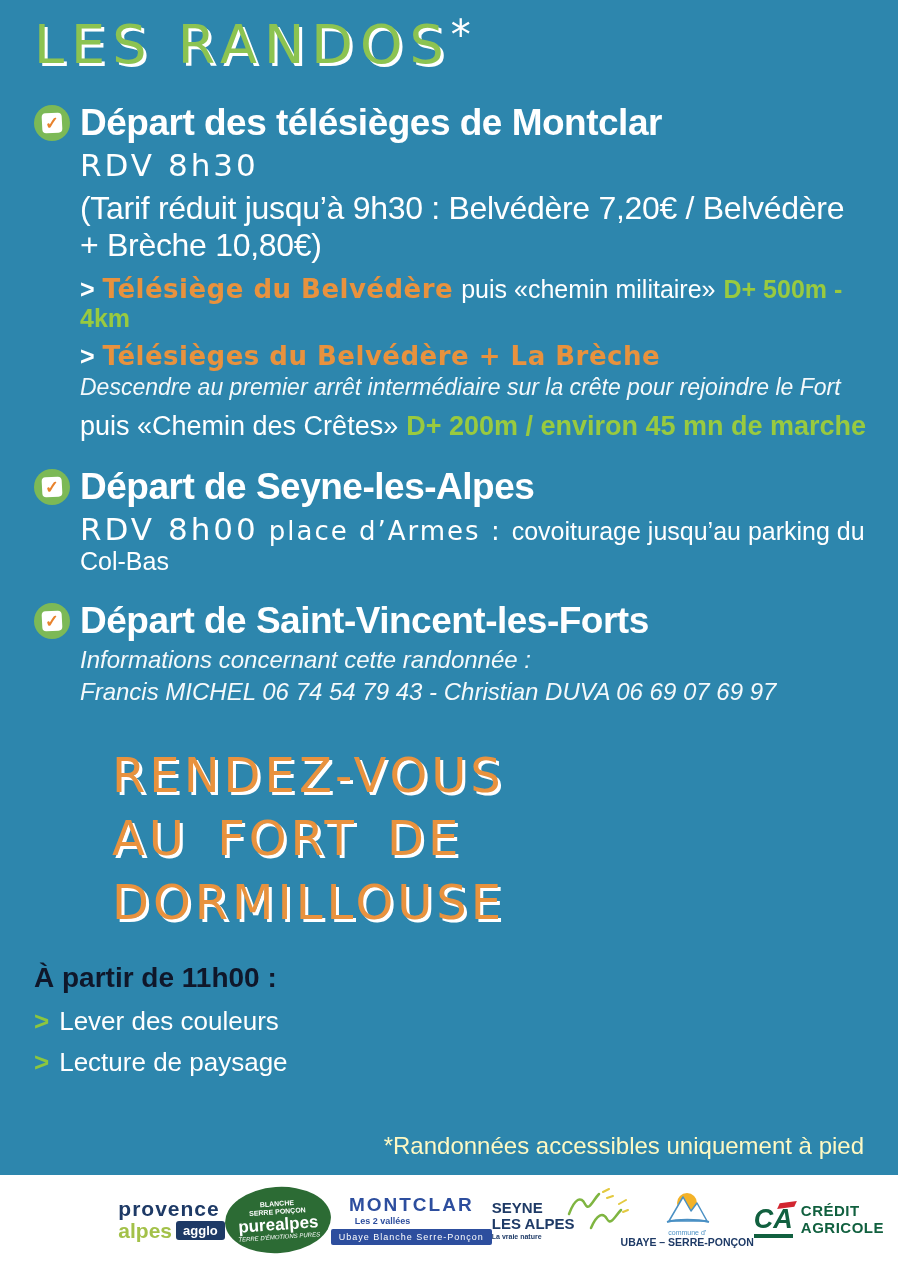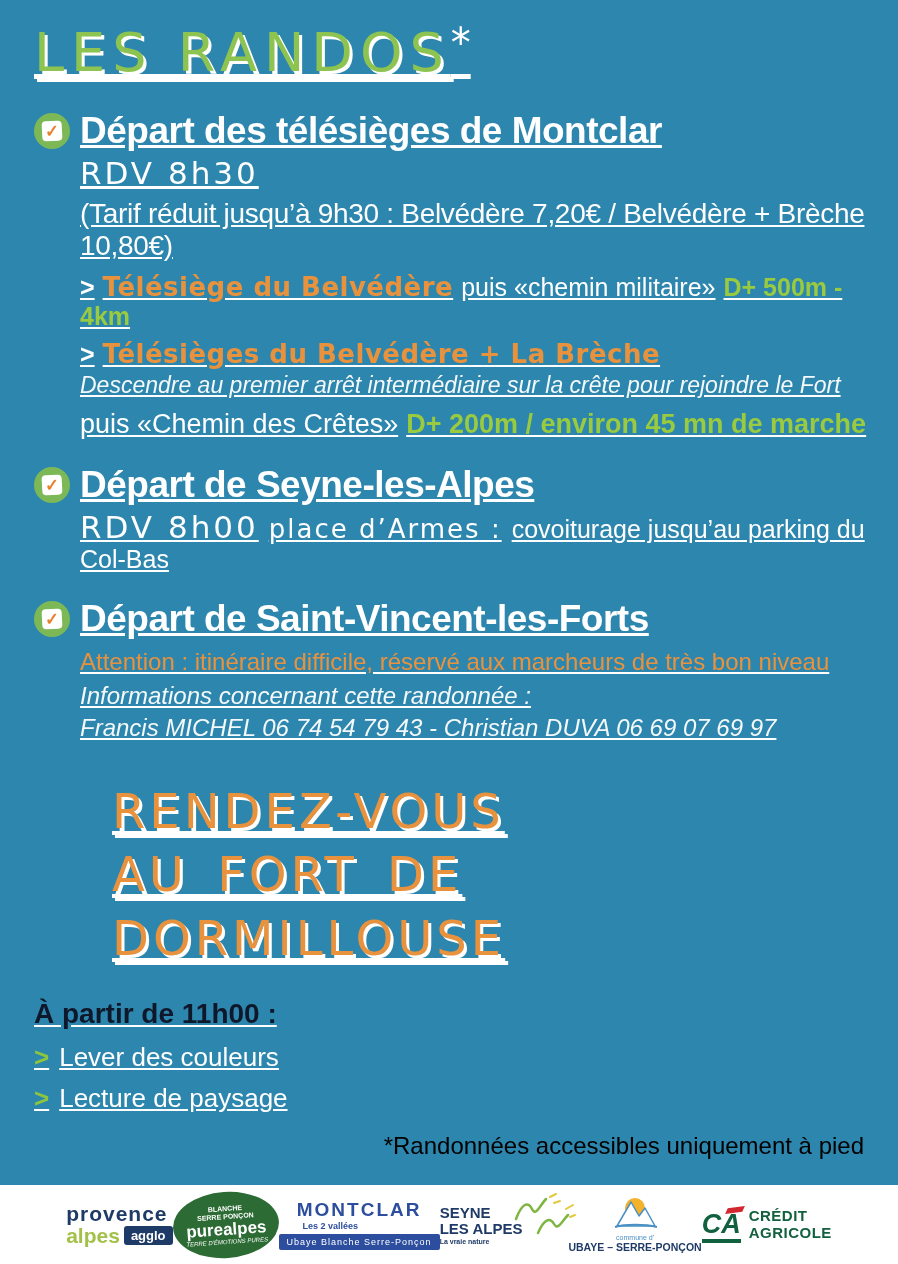--- a/index.html
+++ b/index.html
@@ -6,21 +6,21 @@
   body { margin: 0; background: #555; }
   .poster {
     position: relative;
     width: 898px; height: 1264px;
     background: #2D86AD;
     font-family: "Liberation Sans", sans-serif;
     color: #fff;
     overflow: hidden;
     margin: 0 auto;
   }
-  .content { position: absolute; inset: 0; padding: 16px 30px 0 34px; text-decoration: underline; }
+  .content { position: absolute; inset: 0; padding: 8px 30px 0 34px; }
 
   
   .title {
     margin: 4px 0 26px 0;
     font-family: "DejaVu Sans", sans-serif;
     font-weight: 400;
     font-size: 54px;
     letter-spacing: 7px;
     color: #8CC351;
     text-shadow: 3px 3px 0 #ffffff;
@@ -42,21 +42,21 @@
     transform: rotate(-3deg);
   }
   .chk-mark { color: #E8822C; font-weight: bold; font-size: 17px; line-height: 1; }
   h2.sec-title {
     margin: 0; font-size: 37px; font-weight: bold; letter-spacing: -0.5px; color: #fff;
   }
   .sec-body { margin-left: 46px; }
 
   .fancy { font-family: "DejaVu Sans", sans-serif; font-weight: 400; letter-spacing: 3px; }
   .rdv { font-size: 31px; margin: 3px 0 7px; }
-  .tarif { font-size: 28px; letter-spacing: -0.3px; margin-bottom: 10px; }
+  .tarif { font-size: 32px; letter-spacing: -0.3px; margin-bottom: 10px; }
 
   .route { font-size: 25px; margin: 8px 0 3px; }
   .arrow-w { font-weight: bold; margin-right: 8px; }
   .route-name {
     color: #E8923E; font-family: "DejaVu Sans", sans-serif;
     font-weight: bold; letter-spacing: 0.5px; font-size: 26px; margin-right: 8px;
   }
   .mid { margin-right: 8px; }
   .stats { color: #99CA3F; font-weight: bold; }
   .note { font-style: italic; font-size: 23px; margin: 3px 0 10px; color: #F4F9FB; }
@@ -77,27 +77,27 @@
     font-size: 48px; letter-spacing: 4px; word-spacing: 10px;
     color: #E8923E; text-shadow: 3px 3px 0 #ffffff;
     line-height: 1.32; font-weight: 400;
   }
 
   
   .prog-head { color: #0f172a; font-weight: bold; font-size: 28px; margin-bottom: 12px; }
   .prog-item { font-size: 26px; margin: 10px 0; }
   .arrow-g { color: #8CC63F; font-weight: bold; margin-right: 10px; }
 
-  .footnote { position: absolute; right: 34px; bottom: 104px; font-size: 24px; color: #000000; }
+  .footnote { position: absolute; right: 34px; bottom: 104px; font-size: 24px; color: #fef9c3; }
 
   
   .logos {
-    position: absolute; left: 0; bottom: 0; width: 100%; height: 79px;
+    position: absolute; left: 0; bottom: 0; width: 100%; height: 89px;
     background: #ffffff; color: #1E3A66;
-    display: flex; align-items: center; justify-content: center;
+    display: flex; align-items: center; justify-content: flex-end;
     padding: 0 14px;
   }
   .logo { text-align: center; position: relative; }
 
   .prov1 { font-size: 21px; font-weight: bold; color: #1E3A66; letter-spacing: 1px; text-align: left; }
   .prov2 { display: flex; align-items: center; margin-top: -2px; }
   .alpes { font-size: 21px; font-weight: bold; color: #A3C149; }
   .agglo-badge { background: #1E3A66; color: #fff; font-size: 13px; font-weight: bold; padding: 2px 7px; border-radius: 3px; margin-left: 4px; }
 
   .oval {
@@ -181,21 +181,20 @@
     <section class="depart">
       <div class="sec-head">
         <span class="chk">
             <span class="chk-box">
               <span class="chk-mark">✓</span>
             </span>
           </span>
         <h2 class="sec-title">Départ de Saint-Vincent-les-Forts</h2>
       </div>
       <div class="sec-body">
-        <div class="warning">Attention : itinéraire difficile, réservé aux marcheurs de très bon niveau</div>
         <div class="info-line">Informations concernant cette randonnée :</div>
         <div class="info-line">Francis MICHEL 06 74 54 79 43 - Christian DUVA 06 69 07 69 97</div>
       </div>
     </section>
 
     <div class="rdvfort">
       <div>RENDEZ-VOUS</div>
       <div>AU FORT DE DORMILLOUSE</div>
     </div>
 

